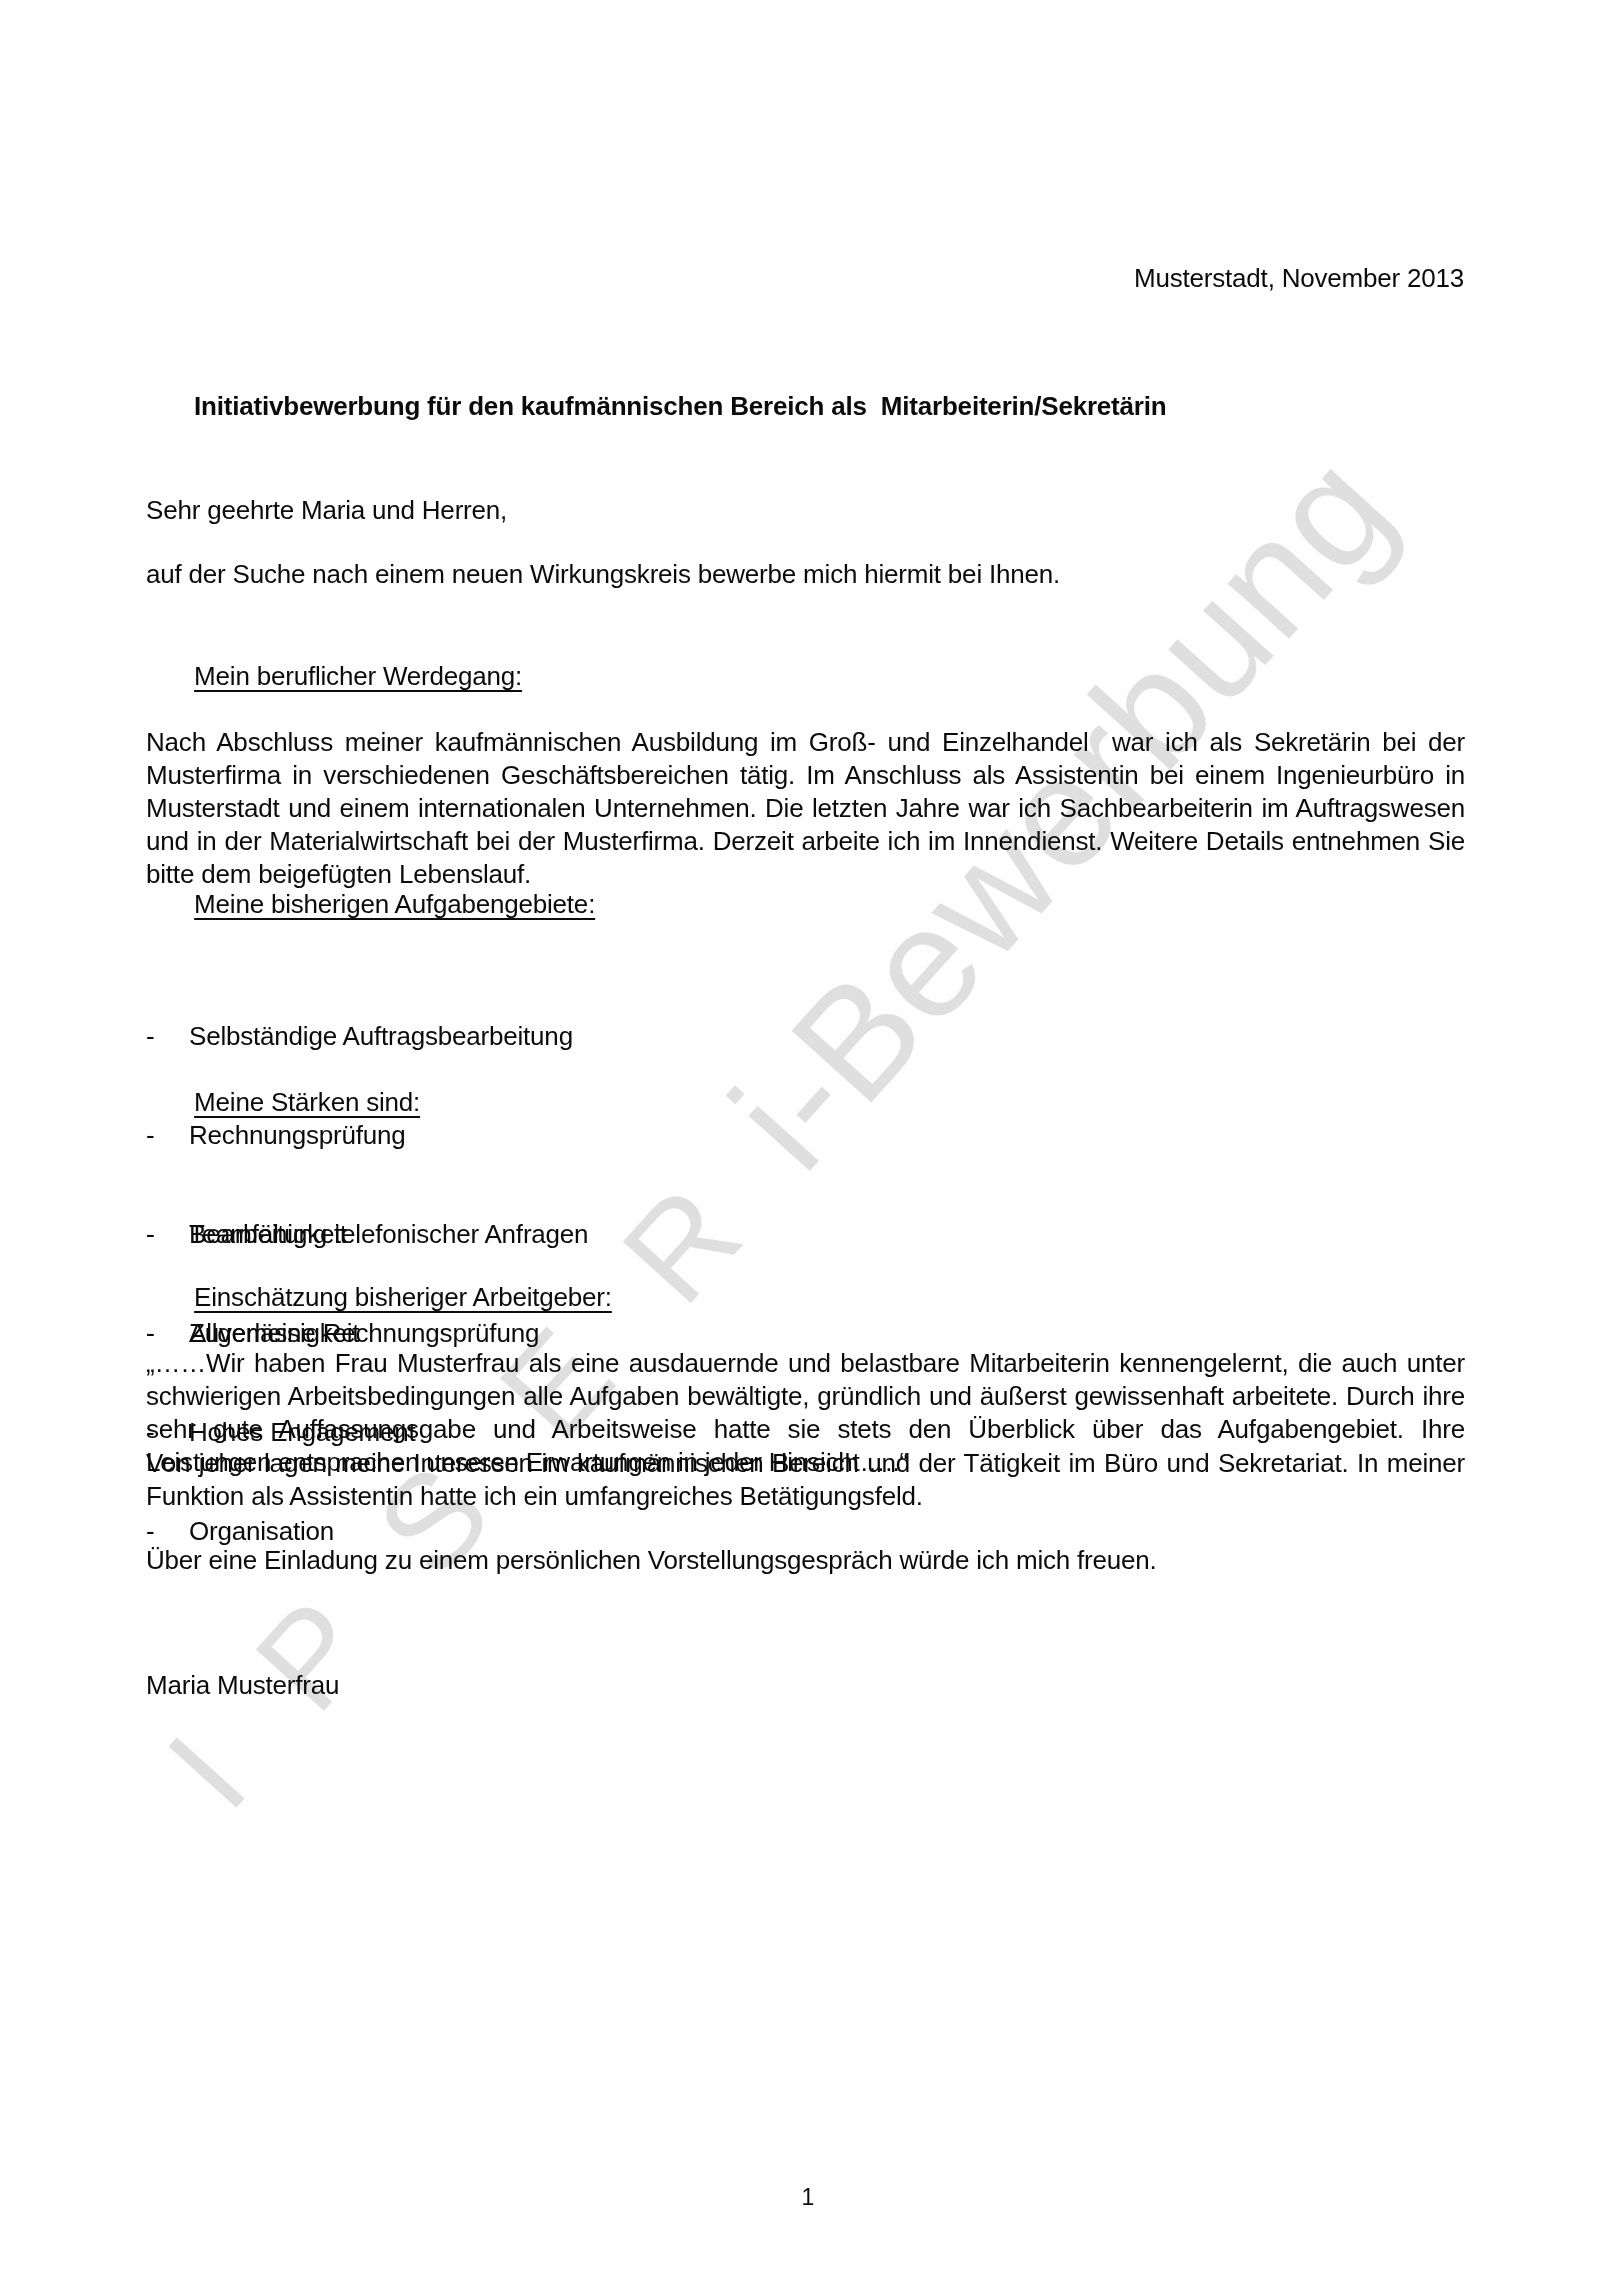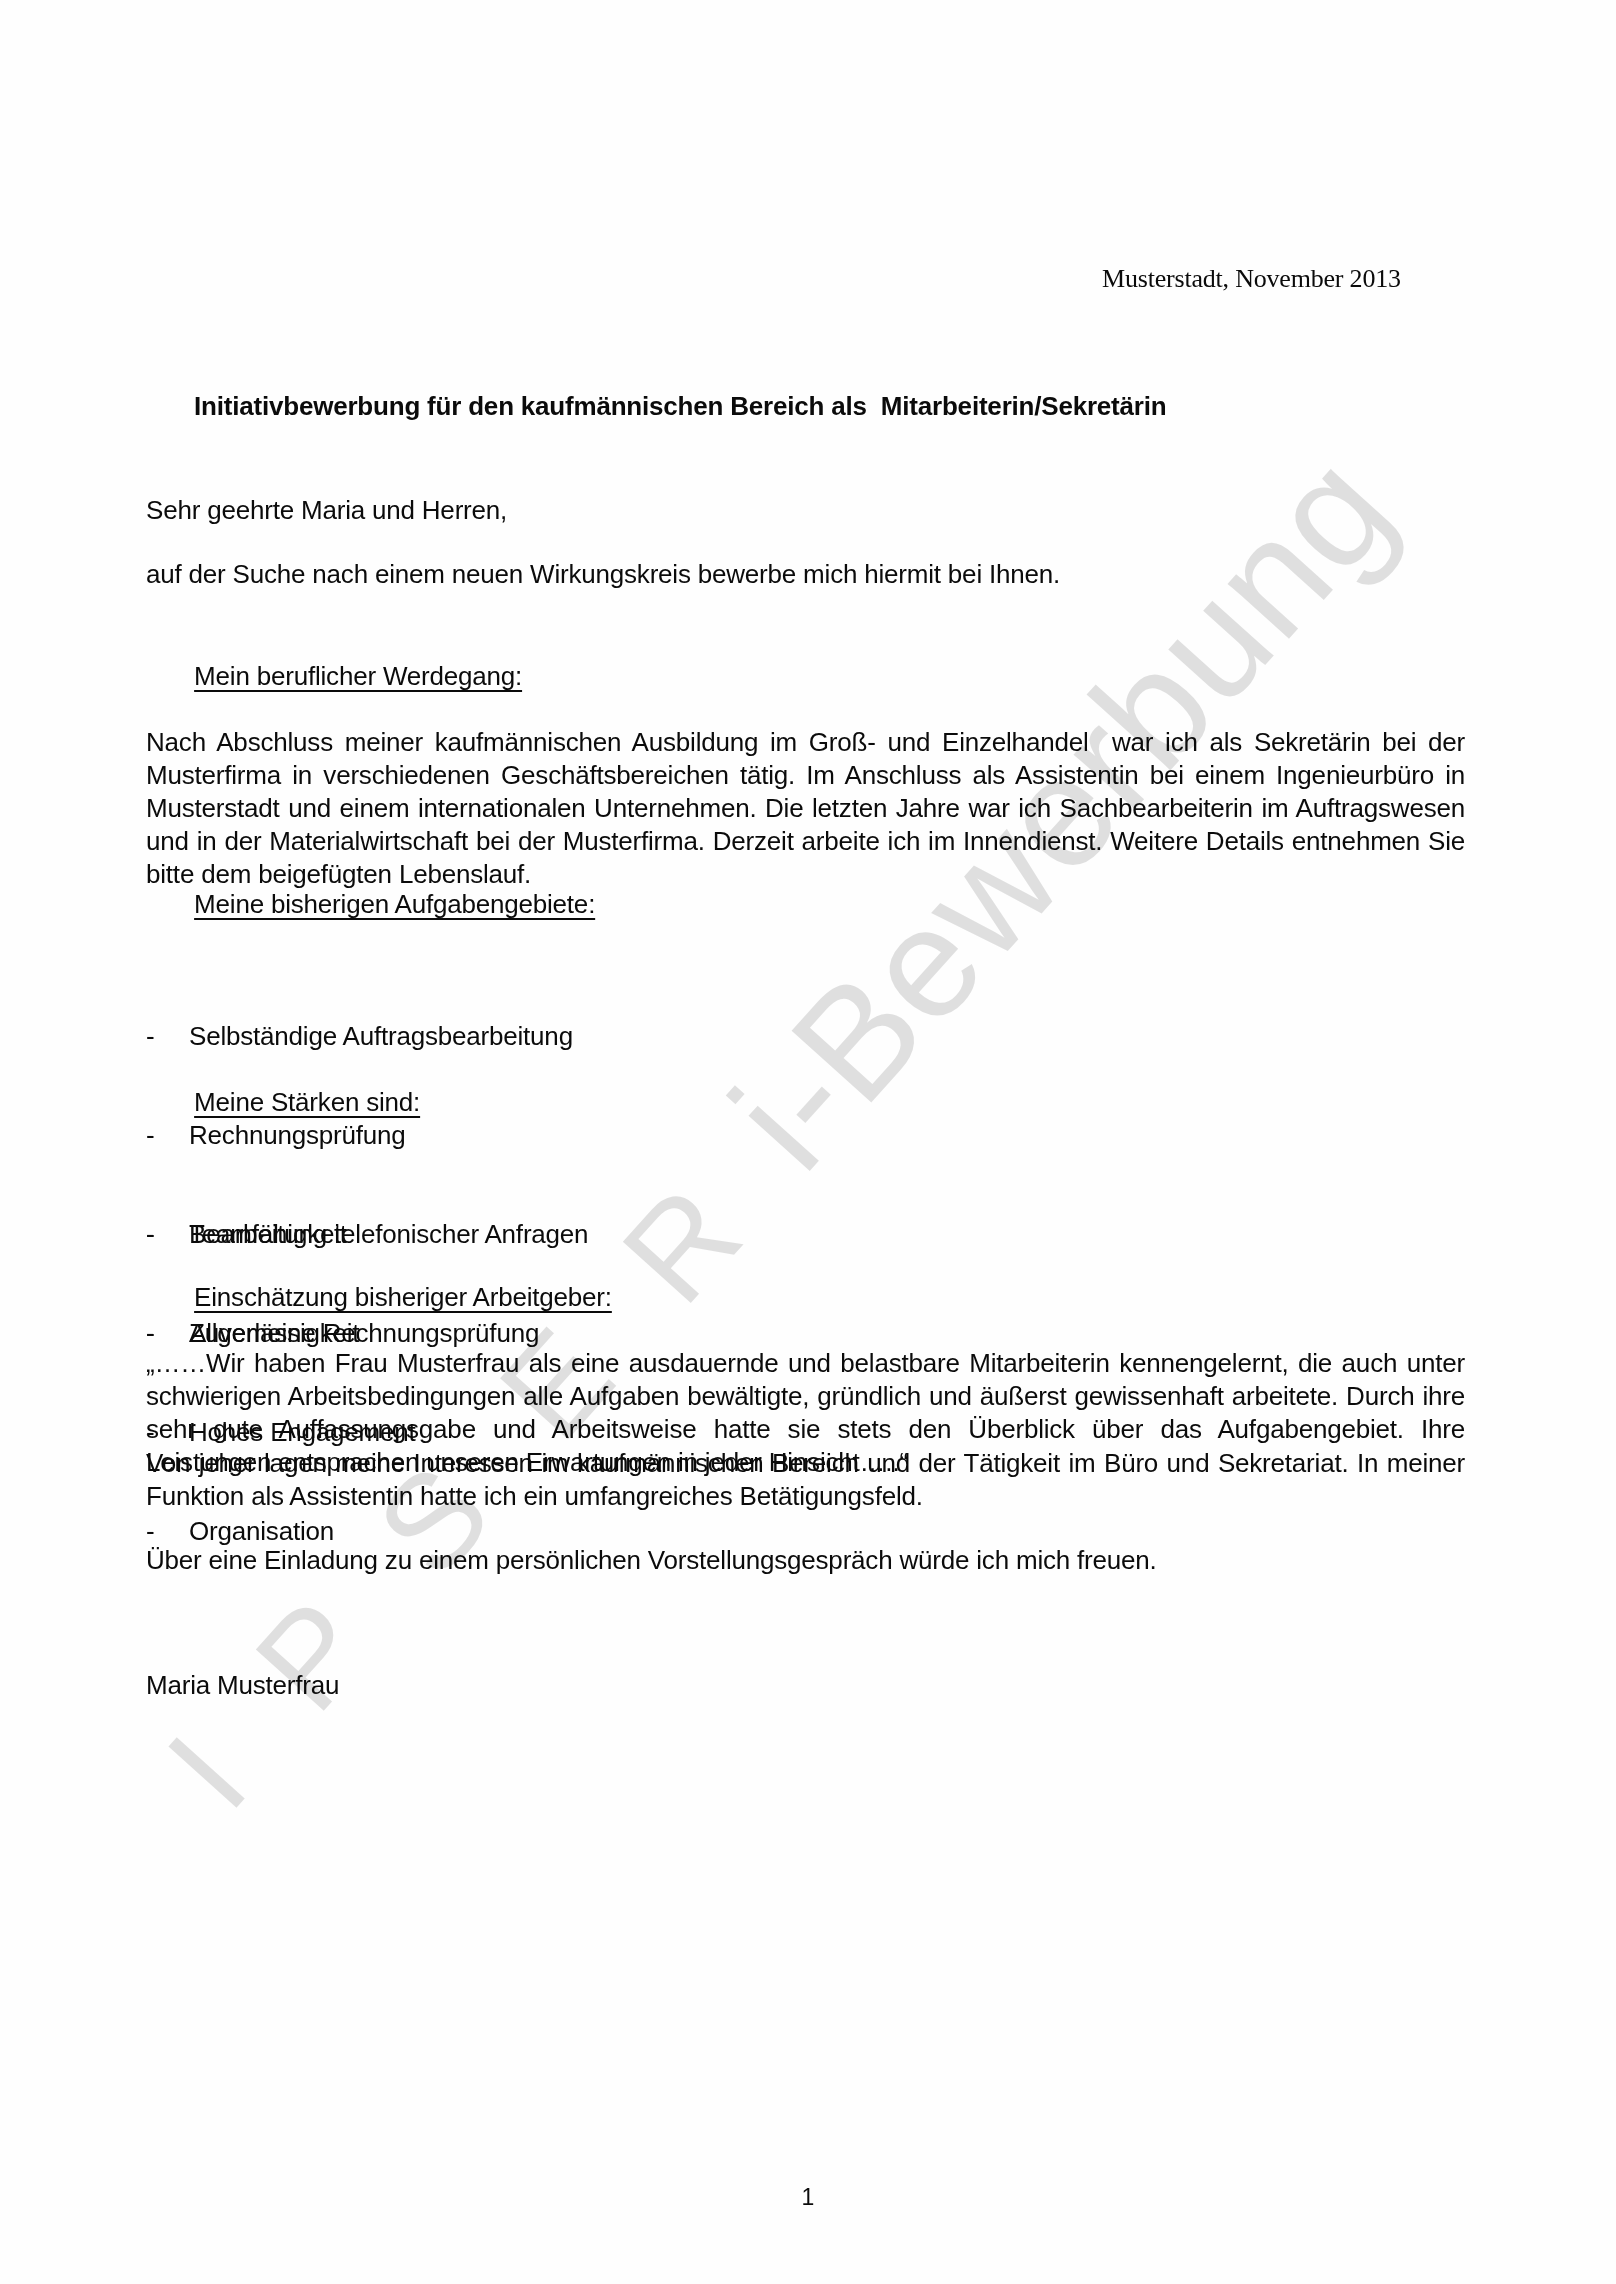--- a/index.html
+++ b/index.html
@@ -16,21 +16,21 @@
     overflow: hidden;
   }
   .abs { position: absolute; left: 146px; width: 1319px; z-index: 2; }
   .body-text {
     font-size: 26px;
     line-height: 33px;
     letter-spacing: -0.2px;
     white-space: pre-wrap;
   }
   .justified { text-align: justify; text-align-last: left; }
-  .date-line { left: 1102px; width: 457px; font-family: Liberation Serif, serif; }
+  .date-line { left: 1134px; width: 457px; }
   .subject { font-weight: bold; margin-left: 48px; }
   .heading {
     text-decoration: underline;
     text-decoration-thickness: 1.9px;
     text-underline-offset: 4.6px;
     margin-left: 20px;
   }
   .list-row { display: flex; }
   .dash-col { flex: 0 0 43px; }
   .list-rows .list-row { height: 33px; }

